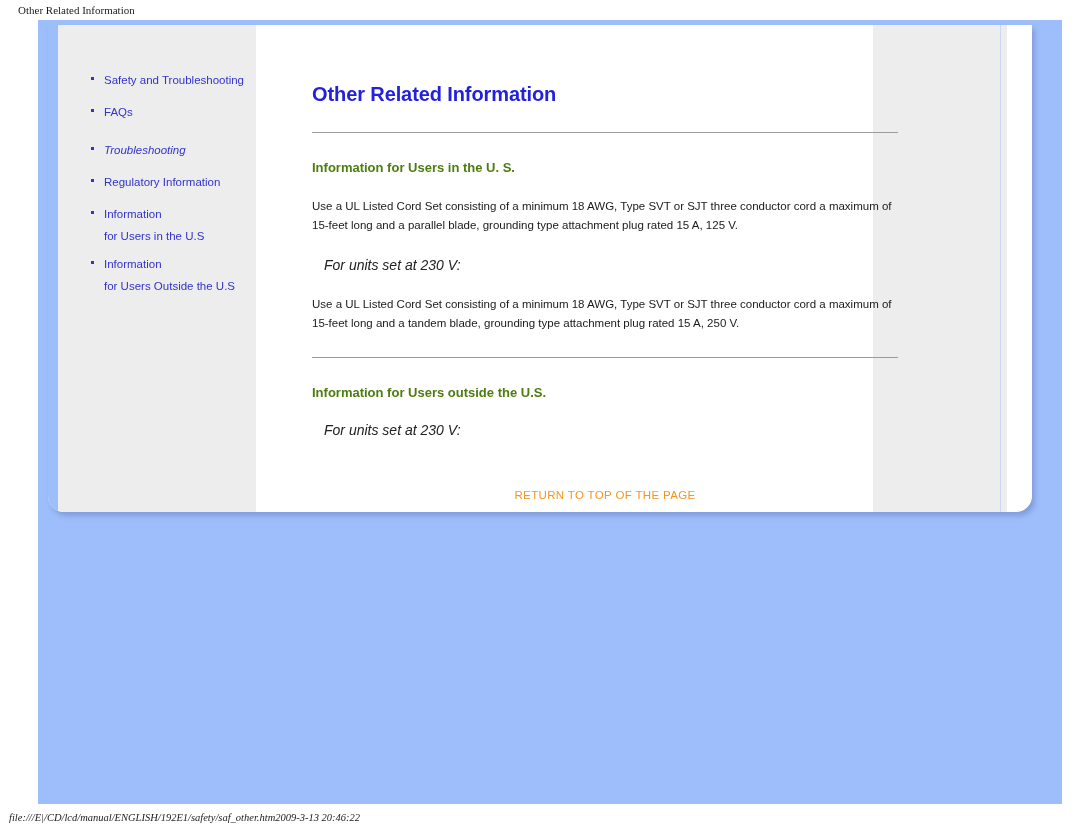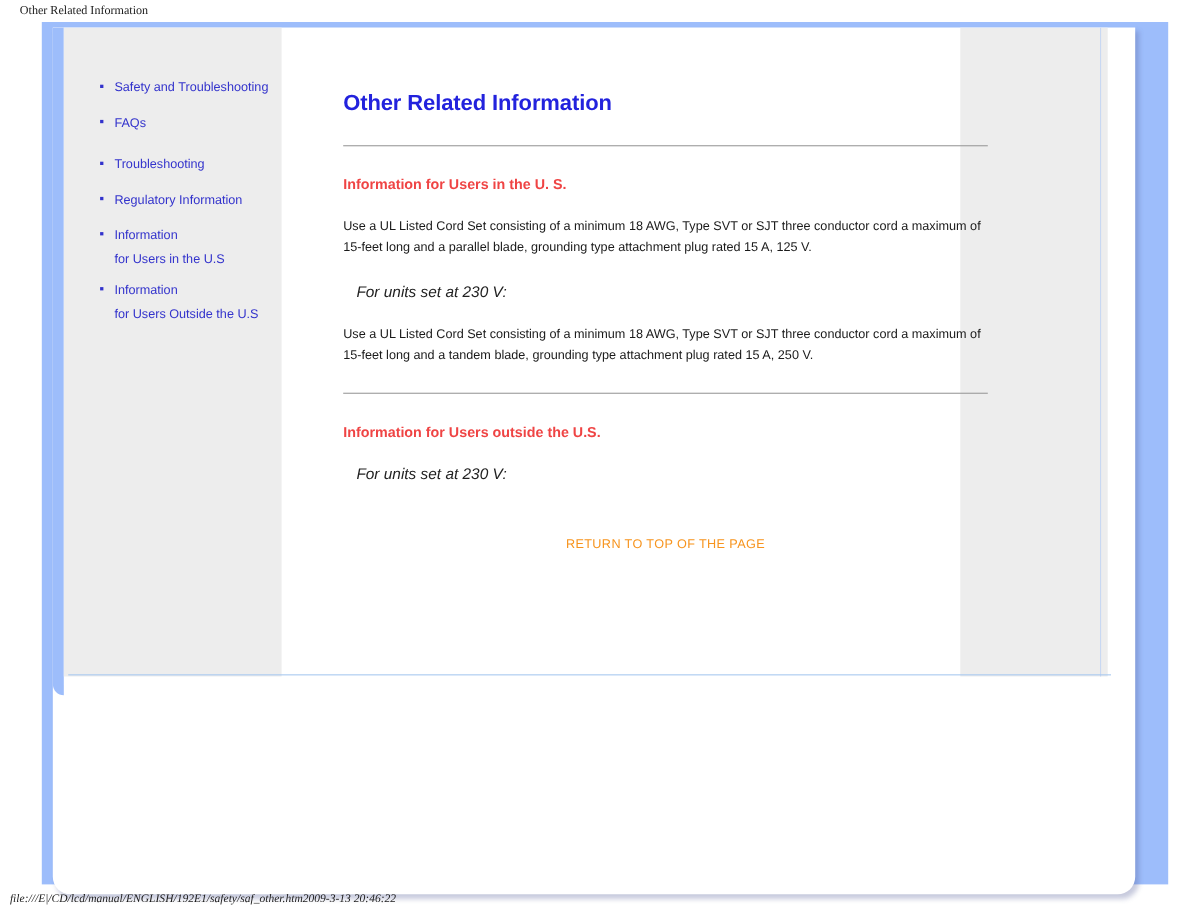--- a/index.html
+++ b/index.html
@@ -39,21 +39,21 @@
     height: 784px;
     background: #9dbdfb;
   }
 
   
   .content-card {
     position: absolute;
     left: 48px;
     top: 25px;
     width: 984px;
-    height: 788px;
+    height: 487px;
     background: #ffffff;
     border-bottom-left-radius: 16px;
     border-bottom-right-radius: 16px;
     box-shadow: 3px 4px 5px rgba(80, 90, 150, .32);
     overflow: hidden;
   }
 
   
   .left-rail {
     position: absolute;
@@ -101,21 +101,21 @@
   .nav-item {
     display: block;
     padding: 0 0 0 46px;
     margin: 0 0 18px 0;
     position: relative;
     font-size: 11.5px;
     line-height: 14px;
     color: #3333cc;
   }
   .nav-item.tight { margin-bottom: 8px; }
-  .nav-item.gap-before { margin-top: 24px; }
+  .nav-item.gap-before { margin-top: 24px; font-style: italic; }
   .nav-bullet {
     position: absolute;
     left: 33px;
     top: 4px;
     width: 3px;
     height: 3px;
     background: #3333cc;
   }
   .nav-link {
     color: #3333cc;
@@ -154,21 +154,21 @@
     width: 586px;
   }
   .rule-top { margin-top: 26px; }
   .rule-mid { margin-top: 24px; }
 
   .section-title {
     margin: 0;
     padding: 27px 0 0 0;
     font-size: 13px;
     font-weight: bold;
-    color: #ef4444;
+    color: #4d7c0f;
   }
   .units-line {
     margin: 0;
     padding: 22px 0 0 12px;
     font-size: 14px;
     font-style: italic;
     color: #222222;
     font-weight: normal;
   }
   .body-text {

